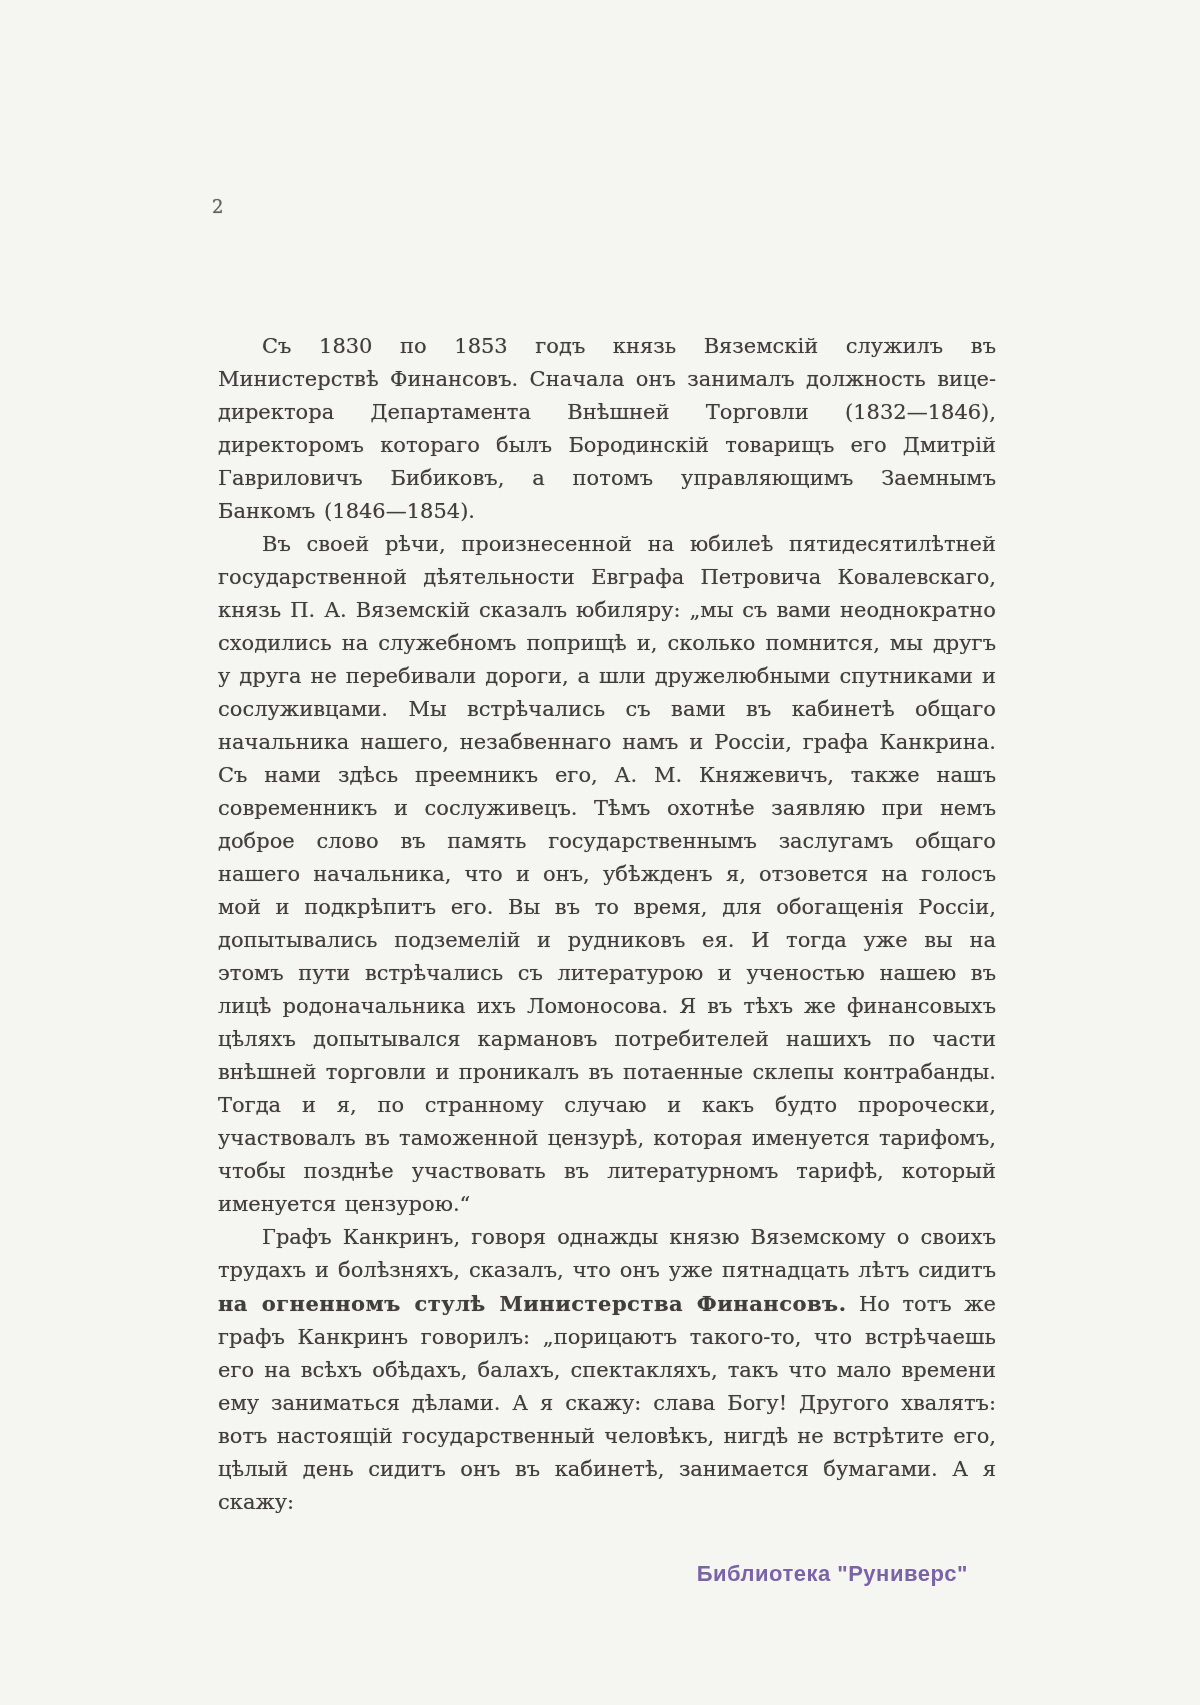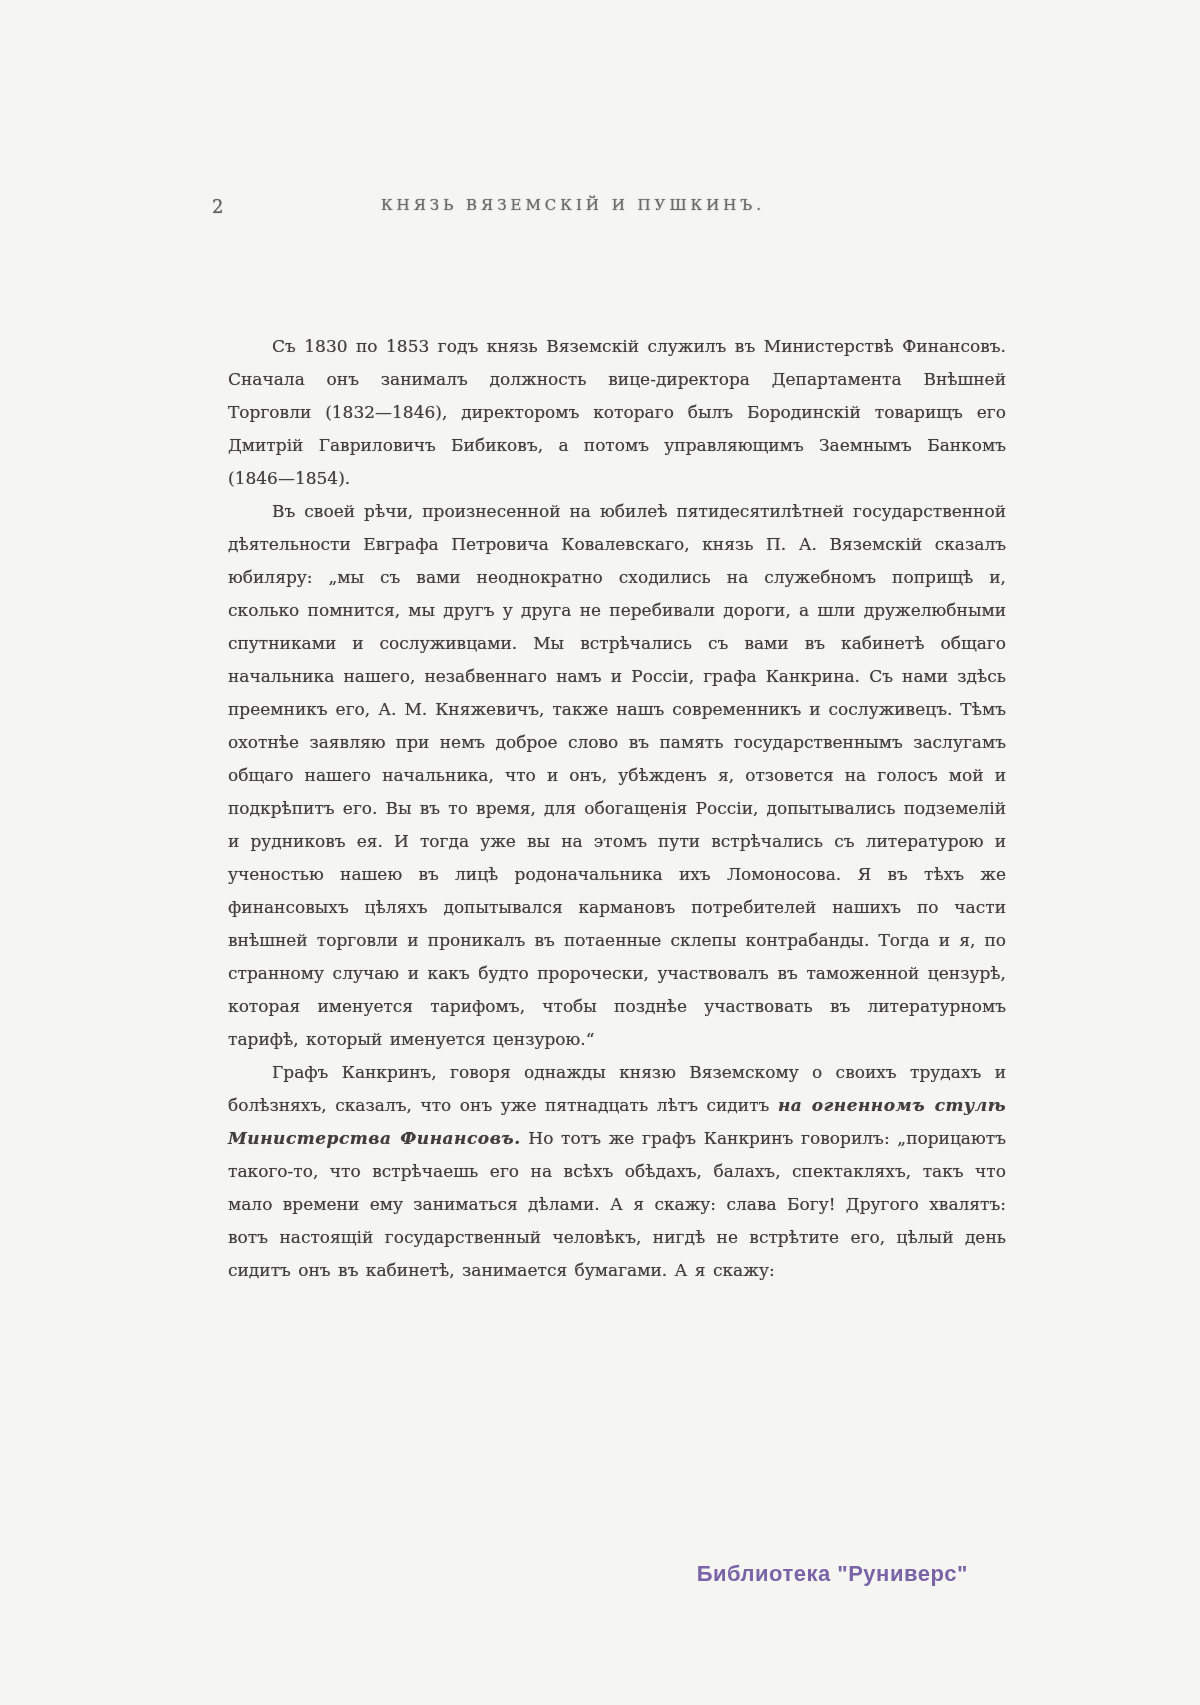--- a/index.html
+++ b/index.html
@@ -50,56 +50,54 @@
     text-align: center;
     font-size: 22px;
     color: #4a4a46;
     letter-spacing: 1px;
     text-shadow: 0 0 0.8px rgba(70,70,66,0.6);
     transform: translateX(-28px);
   }
   .text-block {
     position: absolute;
     top: 330px;
-    left: 228px;
+    left: 218px;
     width: 778px;
-    font-size: 17px;
+    font-size: 21px;
     line-height: 33px;
     text-align: justify;
     color: #413f3c;
     text-shadow: 0 0 0.8px rgba(65,63,60,0.55);
     word-spacing: 2px;
   }
   .para {
     margin: 0;
     text-indent: 44px;
   }
   .italic {
-    font-style: italic;
     font-weight: 600;
     letter-spacing: 0.5px;
   }
   .watermark {
     position: absolute;
     right: 232px;
     bottom: 118px;
     font-family: "Liberation Sans", sans-serif;
     font-weight: bold;
     font-size: 22px;
     letter-spacing: 0.5px;
   }
 </style>
 </head>
 <body>
 
 <div class="page">
 
   <header class="running-head">
     <span class="page-number">2</span>
-    <span class="head-title">КНЯЗЬ ВЯЗЕМСКІЙ И ПУШКИНЪ.</span>
   </header>
 
 
   <div class="text-block" id="text-block">
       <p class="para"><span>Съ 1830 по 1853 годъ князь Вяземскій служилъ въ Министерствѣ Финансовъ. Сначала онъ занималъ должность вице-директора Департамента Внѣшней Торговли (1832—1846), директоромъ котораго былъ Бородинскій товарищъ его Дмитрій Гавриловичъ Бибиковъ, а потомъ управляющимъ Заемнымъ Банкомъ (1846—1854).</span></p>
       <p class="para"><span>Въ своей рѣчи, произнесенной на юбилеѣ пятидесятилѣтней государственной дѣятельности Евграфа Петровича Ковалевскаго, князь П. А. Вяземскій сказалъ юбиляру: „мы съ вами неоднократно сходились на служебномъ поприщѣ и, сколько помнится, мы другъ у друга не перебивали дороги, а шли дружелюбными спутниками и сослуживцами. Мы встрѣчались съ вами въ кабинетѣ общаго начальника нашего, незабвеннаго намъ и Россіи, графа Канкрина. Съ нами здѣсь преемникъ его, А. М. Княжевичъ, также нашъ современникъ и сослуживецъ. Тѣмъ охотнѣе заявляю при немъ доброе слово въ память государственнымъ заслугамъ общаго нашего начальника, что и онъ, убѣжденъ я, отзовется на голосъ мой и подкрѣпитъ его. Вы въ то время, для обогащенія Россіи, допытывались подземелій и рудниковъ ея. И тогда уже вы на этомъ пути встрѣчались съ литературою и ученостью нашею въ лицѣ родоначальника ихъ Ломоносова. Я въ тѣхъ же финансовыхъ цѣляхъ допытывался кармановъ потребителей нашихъ по части внѣшней торговли и проникалъ въ потаенные склепы контрабанды. Тогда и я, по странному случаю и какъ будто пророчески, участвовалъ въ таможенной цензурѣ, которая именуется тарифомъ, чтобы позднѣе участвовать въ литературномъ тарифѣ, который именуется цензурою.“</span></p>
       <p class="para"><span>Графъ Канкринъ, говоря однажды князю Вяземскому о своихъ трудахъ и болѣзняхъ, сказалъ, что онъ уже пятнадцать лѣтъ сидитъ </span><span class="italic">на огненномъ стулѣ Министерства Финансовъ.</span><span> Но тотъ же графъ Канкринъ говорилъ: „порицаютъ такого-то, что встрѣчаешь его на всѣхъ обѣдахъ, балахъ, спектакляхъ, такъ что мало времени ему заниматься дѣлами. А я скажу: слава Богу! Другого хвалятъ: вотъ настоящій государственный человѣкъ, нигдѣ не встрѣтите его, цѣлый день сидитъ онъ въ кабинетѣ, занимается бумагами. А я скажу:</span></p>
     </div>
 
   <div class="watermark" style="color: rgb(123, 99, 168);">Библиотека "Руниверс"</div>

